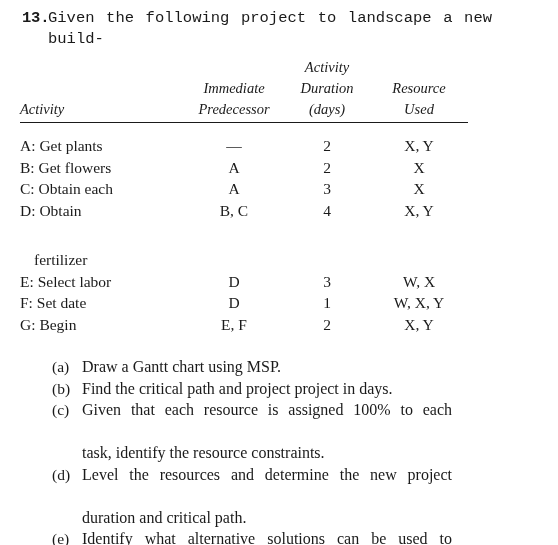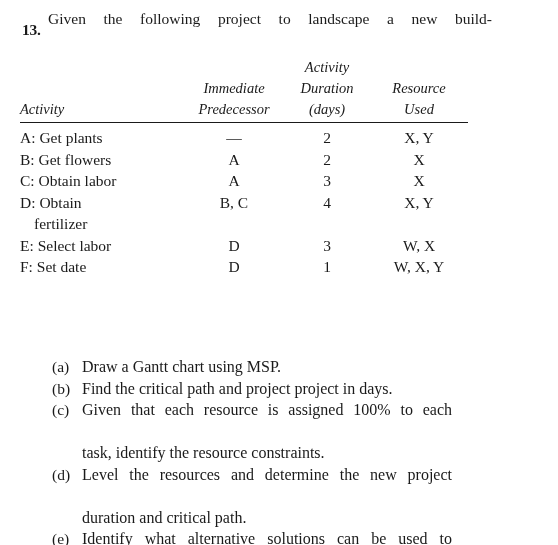--- a/index.html
+++ b/index.html
@@ -19,21 +19,22 @@
 
   
   .question {
     position: absolute;
     left: 22px;
     top: 8px;
     width: 470px;
   }
   .question-row {
     display: flex;
-    align-items: center;
+    align-items: flex-start;
+    font-family: Liberation Mono, monospace;
   }
   .q-number {
     font-weight: bold;
     font-size: 15.5px;
     line-height: 21px;
     width: 26px;
     flex: 0 0 26px;
     letter-spacing: -0.2px;
   }
   .q-text {
@@ -91,27 +92,28 @@
   .col-pred       { width: 100px; text-align: center; }
   .col-dur        { width: 86px;  text-align: center; }
   .col-res        { width: 98px;  text-align: center; }
 
   th.col-activity { text-align: left; }
   th.col-pred,
   th.col-dur,
   th.col-res { text-align: center; }
 
   table.act-table tbody tr:first-child td {
-    padding-top: 4px;
+    padding-top: 12px;
     margin-left: 14px;
   }
   td.col-activity { white-space: nowrap; }
   .cont-line {
     display: block;
     padding-left: 14px;
+    margin-top: 28px;
   }
   .dash { letter-spacing: 0; }
 
   
   .subs {
     position: absolute;
     left: 52px;
     top: 356px;
     width: 400px;
   }
@@ -187,21 +189,21 @@
           <td class="col-dur">2</td>
           <td class="col-res">X, Y</td>
         </tr>
         <tr>
           <td class="col-activity">B: Get flowers</td>
           <td class="col-pred">A</td>
           <td class="col-dur">2</td>
           <td class="col-res">X</td>
         </tr>
         <tr>
-          <td class="col-activity">C: Obtain labor</td>
+          <td class="col-activity">C: Obtain each</td>
           <td class="col-pred">A</td>
           <td class="col-dur">3</td>
           <td class="col-res">X</td>
         </tr>
         <tr>
           <td class="col-activity">
             <span>D: Obtain</span>
             <span class="cont-line">fertilizer</span>
           </td>
           <td class="col-pred" style="vertical-align:top;">B, C</td>
@@ -213,20 +215,26 @@
           <td class="col-pred">D</td>
           <td class="col-dur">3</td>
           <td class="col-res">W, X</td>
         </tr>
         <tr>
           <td class="col-activity">F: Set date</td>
           <td class="col-pred">D</td>
           <td class="col-dur">1</td>
           <td class="col-res">W, X, Y</td>
         </tr>
+        <tr>
+          <td class="col-activity">G: Begin</td>
+          <td class="col-pred">E, F</td>
+          <td class="col-dur">2</td>
+          <td class="col-res">X, Y</td>
+        </tr>
       </tbody>
     </table>
   </div>
 
   <div class="subs">
 
     <div class="sub-row">
       <div class="sub-label">(a)</div>
       <div class="sub-text">
         <span class="jline">Draw a Gantt chart using MSP.</span>

